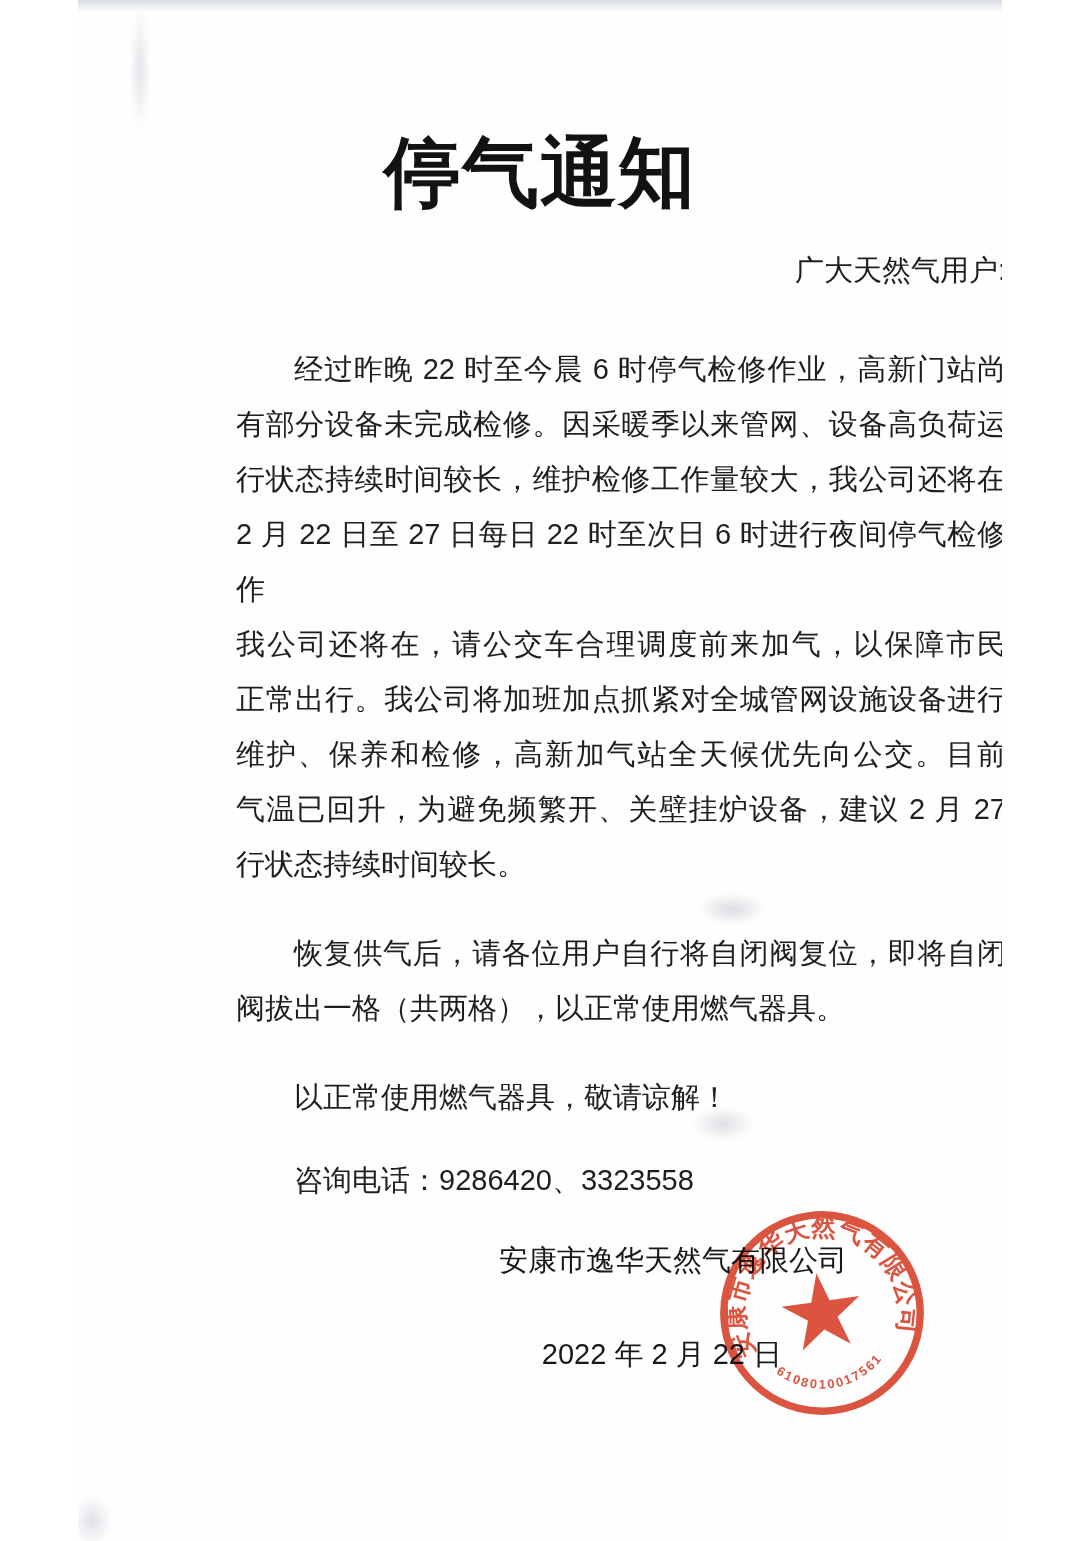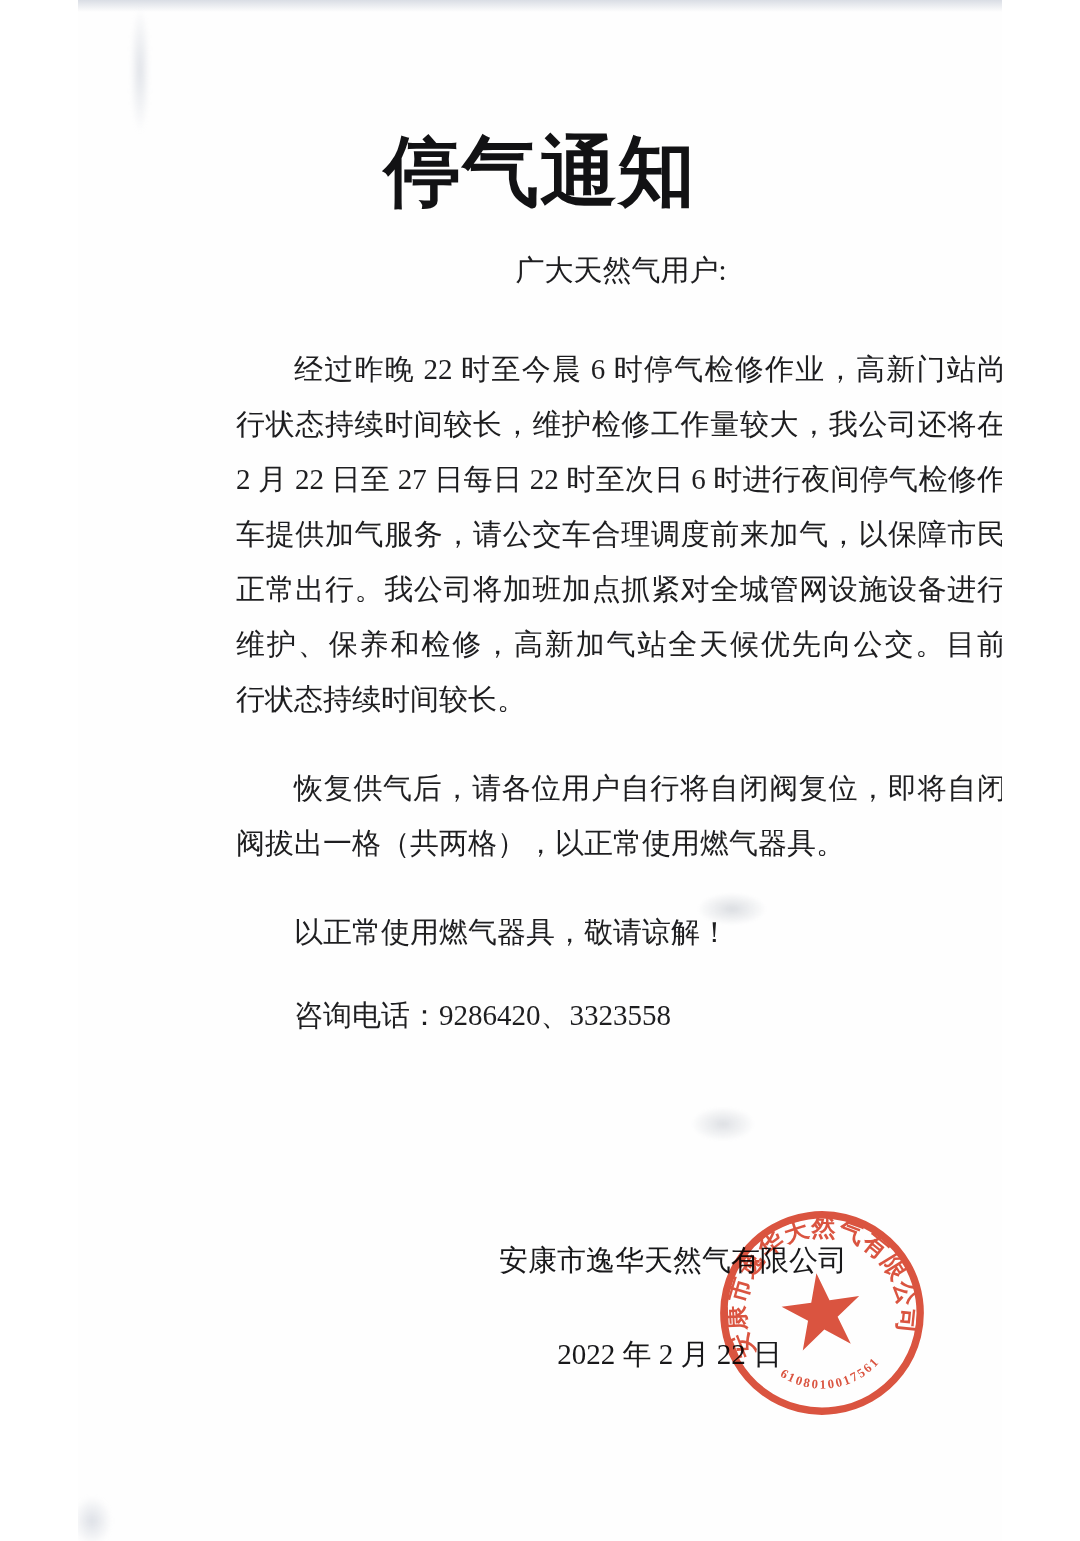--- a/index.html
+++ b/index.html
@@ -2,21 +2,21 @@
 <html><head>
 <meta charset="utf-8">
 <style>
   html,body{margin:0;padding:0;background:#ffffff;}
   .page{
     position:relative;
     width:924px;height:1541px;
     margin:0 auto;
     background:#fefefe;
     overflow:hidden;
-    font-family:Liberation Serif, serif;
+    font-family:Liberation Sans, sans-serif;
     color:#1e1e20;
   }
   
   .edge-top{
     position:absolute;top:0;left:0;right:0;height:12px;
     background:linear-gradient(180deg,rgba(205,210,220,.75),rgba(205,210,220,0));
     pointer-events:none;
   }
   .edge-left-streak{
     position:absolute;left:52px;top:6px;width:20px;height:128px;
@@ -38,21 +38,21 @@
     position:absolute;top:128px;left:0;width:100%;
     text-align:center;
     font-size:77px;font-weight:700;
     letter-spacing:1px;line-height:1.15;
     color:#121214;
   }
   .content{
     position:absolute;left:158px;top:243px;width:770px;
     font-size:29px;line-height:55px;
   }
-  .salutation{text-align:center;}
+  .salutation{text-align:right;}
   .paragraph{margin:0;}
   .paragraph:nth-of-type(1){margin-top:44px;}
   .paragraph:nth-of-type(2){margin-top:34px;}
   .paragraph:nth-of-type(3){margin-top:34px;}
   .paragraph:nth-of-type(4){margin-top:28px;}
   .line{
     text-align:justify;
     text-align-last:justify;
     text-justify:inter-character;
   }
@@ -87,25 +87,27 @@
   <div class="smudge s1"></div>
   <div class="smudge s2"></div>
 
   <div class="doc-title">停气通知</div>
 
   <div class="content">
     <div class="salutation">广大天然气用户:</div>
     <div>
         <div class="paragraph">
           <div class="line first">经过昨晚 22 时至今晨 6 时停气检修作业，高新门站尚</div>
+          <div class="line">有部分设备未完成检修。因采暖季以来管网、设备高负荷运</div>
           <div class="line">行状态持续时间较长，维护检修工作量较大，我公司还将在</div>
           <div class="line">2 月 22 日至 27 日每日 22 时至次日 6 时进行夜间停气检修作</div>
-          <div class="line">车提供加气服务，请公交车合理调度前来加气，以保障市民</div>
+          <div class="line">我公司还将在，请公交车合理调度前来加气，以保障市民</div>
           <div class="line">正常出行。我公司将加班加点抓紧对全城管网设施设备进行</div>
           <div class="line">维护、保养和检修，高新加气站全天候优先向公交。目前</div>
+          <div class="line">气温已回升，为避免频繁开、关壁挂炉设备，建议 2 月 27</div>
           <div class="line last">行状态持续时间较长。</div>
         </div>
         <div class="paragraph">
           <div class="line first">恢复供气后，请各位用户自行将自闭阀复位，即将自闭</div>
           <div class="line last">阀拔出一格（共两格），以正常使用燃气器具。</div>
         </div>
         <div class="paragraph">
           <div class="line first last">以正常使用燃气器具，敬请谅解！</div>
         </div>
         <div class="paragraph">

